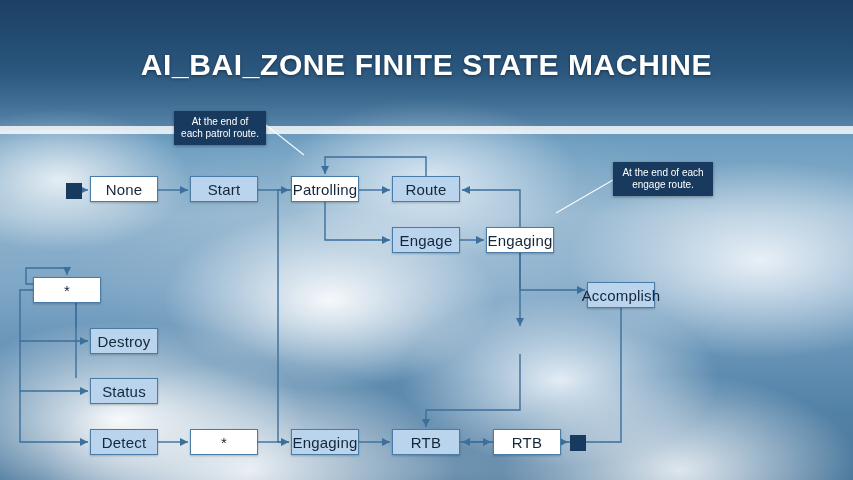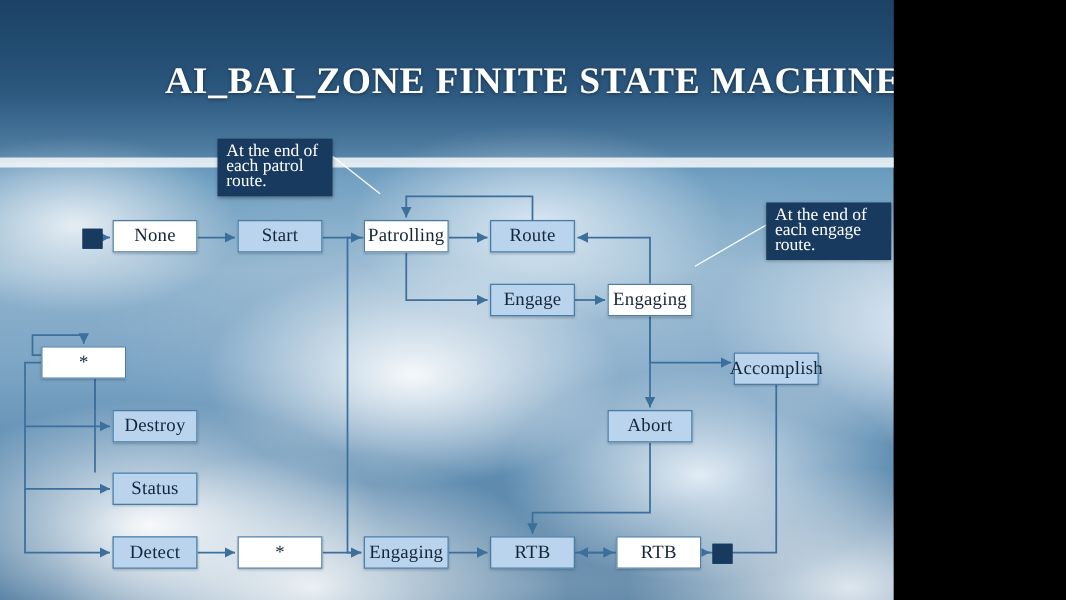--- a/index.html
+++ b/index.html
@@ -2,24 +2,24 @@
 <html><head>
 <meta charset="utf-8">
 <style>
   html, body {
     margin: 0;
     padding: 0;
     background: #000;
   }
   #page {
     position: relative;
-    width: 715px;
+    width: 853px;
     height: 480px;
     overflow: hidden;
-    font-family: Liberation Serif, serif;
+    font-family: Liberation Sans, sans-serif;
   }
 
   
   .bg {
     position: absolute;
     inset: 0;
     background:
       radial-gradient(ellipse 300px 160px at 120px 420px, rgba(255,255,255,0.95) 0%, rgba(255,255,255,0.0) 62%),
       radial-gradient(ellipse 260px 140px at 330px 300px, rgba(255,255,255,0.92) 0%, rgba(255,255,255,0.0) 64%),
       radial-gradient(ellipse 240px 130px at 560px 380px, rgba(245,250,255,0.88) 0%, rgba(255,255,255,0.0) 66%),
@@ -101,24 +101,25 @@
     position: absolute;
     background: #173a5e;
     border: 1px solid #173a5e;
   }
 
   .note {
     position: absolute;
     box-sizing: border-box;
     background: #173a5e;
     color: #ffffff;
-    font-size: 14px;
+    font-size: 10px;
     line-height: 12px;
     padding: 5px 7px;
     box-shadow: 0 1px 3px rgba(0,0,0,0.35);
+    text-align: center;
   }
 </style>
 </head>
 <body>
 
 <div id="page">
 
   <div class="bg"></div>
   <div class="bg-haze"></div>
 
@@ -213,23 +214,20 @@
     </div>
 
     <div class="node white" style="left:486px; top:227px; width:68px; height:26px;">
       <span>Engaging</span>
     </div>
 
     <div class="node fill" style="left:587px; top:282px; width:68px; height:26px;">
       <span>Accomplish</span>
     </div>
 
-    <div class="node fill" style="left:486px; top:328px; width:68px; height:26px;">
-      <span>Abort</span>
-    </div>
 
     <div class="node white" style="left:33px; top:277px; width:68px; height:26px;">
       <span>*</span>
     </div>
 
     <div class="node fill" style="left:90px; top:328px; width:68px; height:26px;">
       <span>Destroy</span>
     </div>
 
     <div class="node fill" style="left:90px; top:378px; width:68px; height:26px;">

